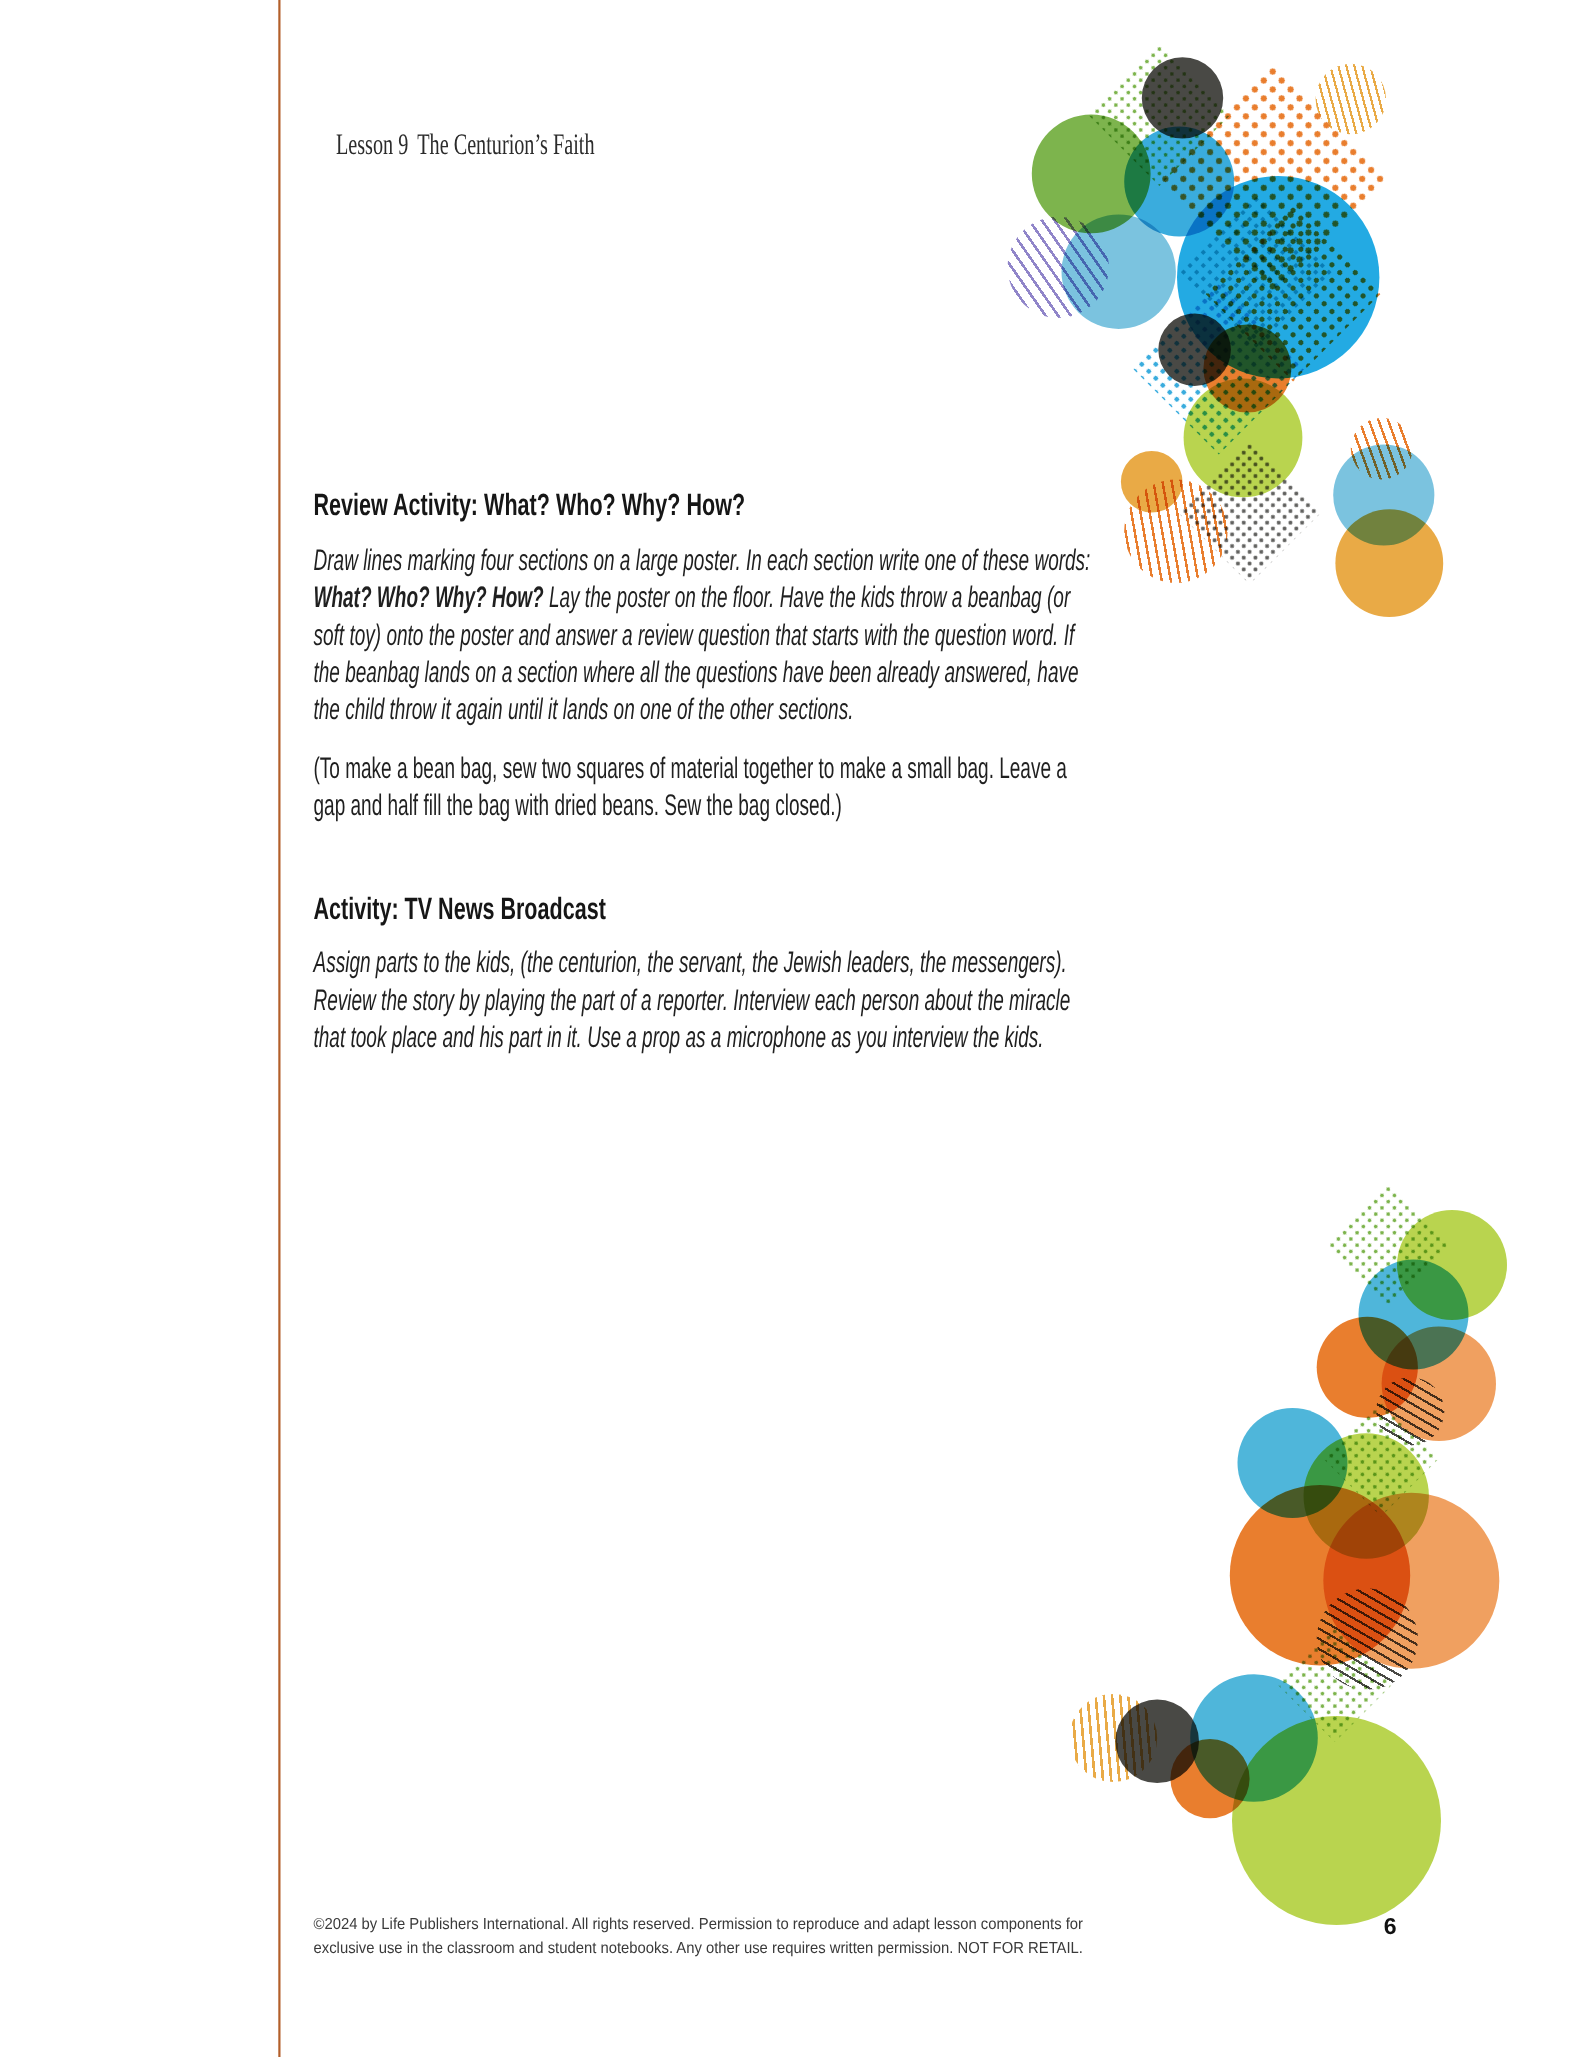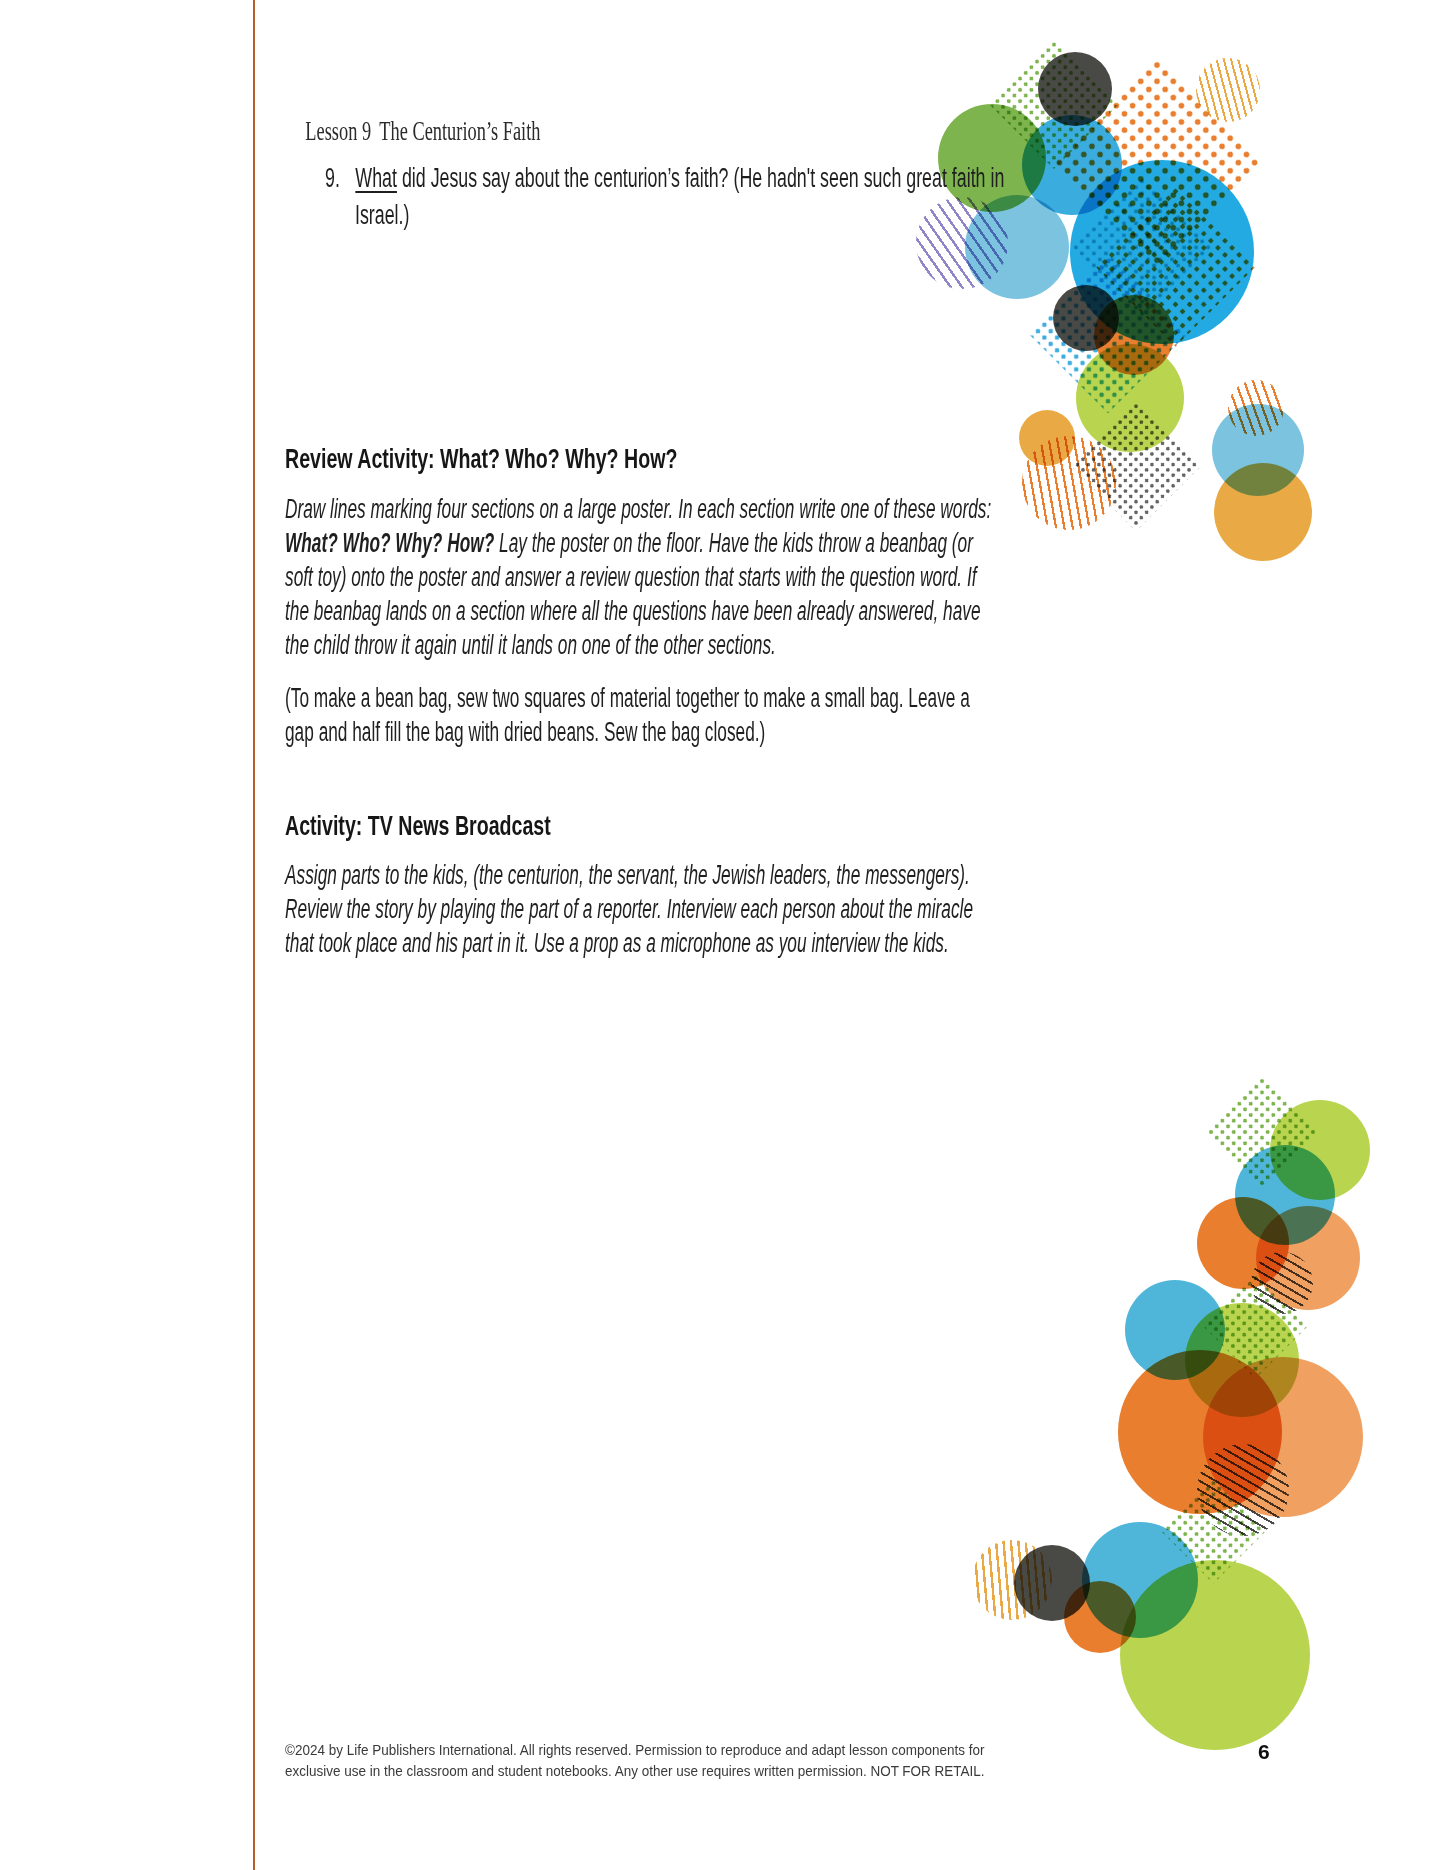--- a/index.html
+++ b/index.html
@@ -84,24 +84,20 @@
     <div class="deco" style="left: 1120px; top: 1560px; width: 190px; height: 190px; background: rgb(181, 210, 69); border-radius: 50%;"></div>
   </div>
 
 <div id="header" class="textblock" style="left:287px;top:80px;font-family:Liberation Serif, serif;">
   <div class="tline">
     <span class="gap">Lesson 9</span><span>The Centurion’s Faith</span>
   </div>
 </div>
 
 <div id="questions" class="textblock" style="left:325px;top:160px;">
-    <div>
-      <div class="tline qline"><span class="q-num">9.</span><span class="run-u">What</span><span class="run-n"> did Jesus say about the centurion’s faith? (He hadn't seen such great faith in</span></div>
-      <div class="tline qline q-cont"><span class="run-n">Israel.)</span></div>
-    </div>
   </div>
 
 <div class="textblock h2" style="left:285px;top:444px;">Review Activity: What? Who? Why? How?</div>
 
 <div id="para1" class="textblock" style="left:285px;top:492px;">
     <div class="tline"><span class="run-i">Draw lines marking four sections on a large poster. In each section write one of these words:</span></div>
     <div class="tline"><span class="run-bi">What? Who? Why? How?</span><span class="run-i"> Lay the poster on the floor. Have the kids throw a beanbag (or</span></div>
     <div class="tline"><span class="run-i">soft toy) onto the poster and answer a review question that starts with the question word. If</span></div>
     <div class="tline"><span class="run-i">the beanbag lands on a section where all the questions have been already answered, have</span></div>
     <div class="tline"><span class="run-i">the child throw it again until it lands on one of the other sections.</span></div>

